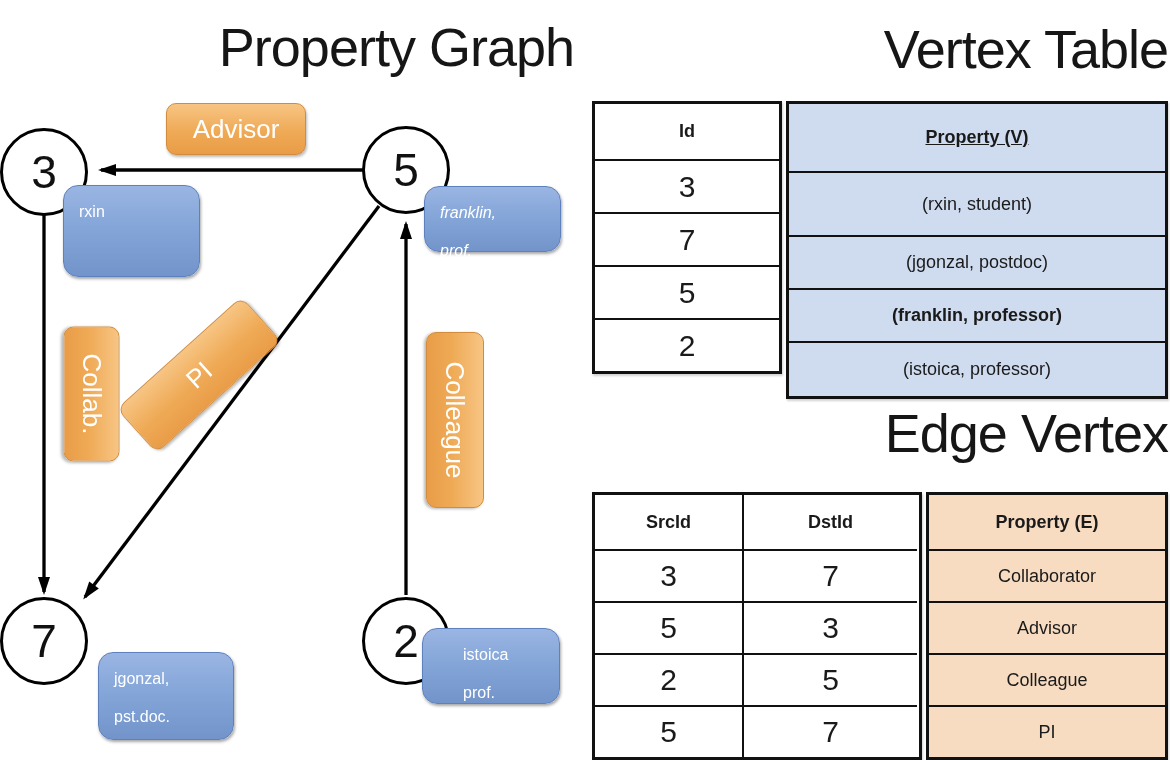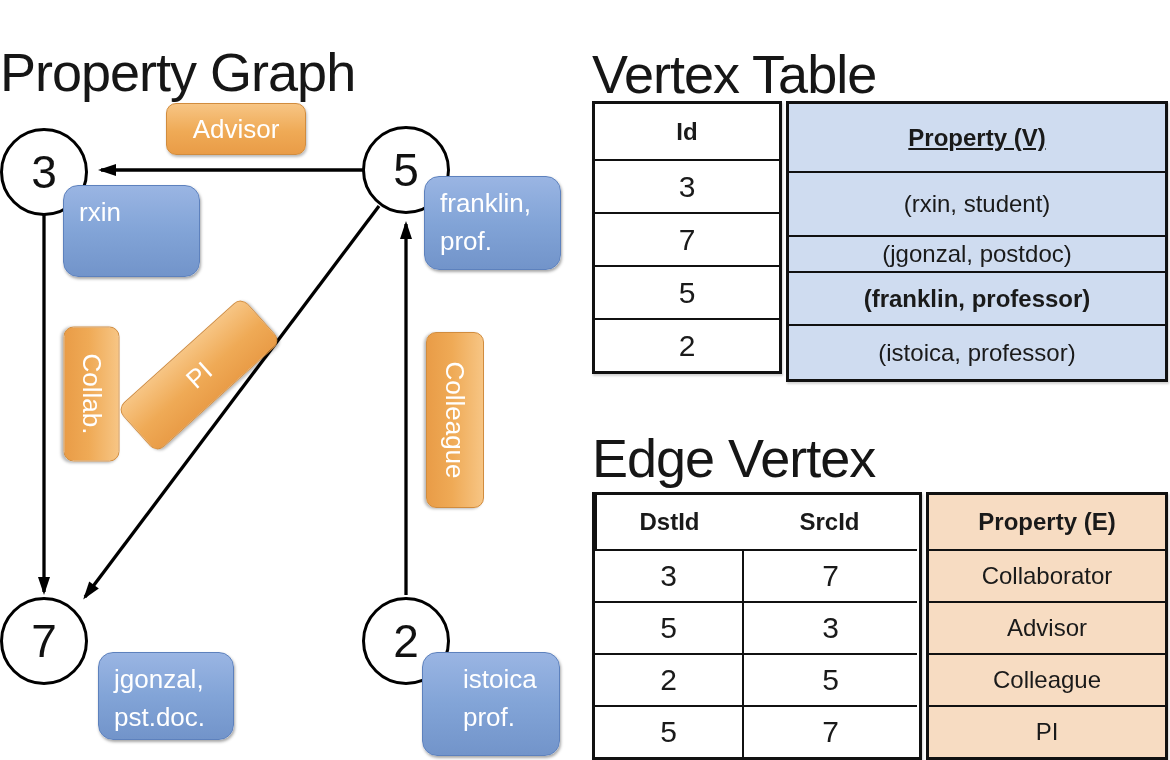--- a/index.html
+++ b/index.html
@@ -1,53 +1,53 @@
 <!DOCTYPE html>
 <html><head>
 <meta charset="utf-8">
 <style>
   html,body{margin:0;padding:0;background:#ffffff;}
   #stage{
     position:relative;width:1170px;height:760px;background:#ffffff;overflow:hidden;
     font-family:"Liberation Sans",sans-serif;color:#161616;
   }
   .title{
-    position:absolute;text-align:left;font-size:54px;font-weight:300;
-    letter-spacing:-1px;color:#161616;white-space:nowrap;margin-top:25px;
+    position:absolute;text-align:right;font-size:54px;font-weight:300;
+    letter-spacing:-1px;color:#161616;white-space:nowrap;
   }
   
   #edge-svg{position:absolute;left:0;top:0;}
   .node{
     position:absolute;width:88px;height:88px;border:3.5px solid #000;border-radius:50%;
     background:#fff;display:flex;align-items:center;justify-content:center;
     font-size:46px;font-weight:300;color:#111;box-sizing:border-box;
   }
   .elabel{
     position:absolute;display:flex;align-items:center;justify-content:center;
     background:linear-gradient(180deg,#f7c584 0%,#efaa56 55%,#e99c47 100%);
     border:1.5px solid #d18c3e;border-radius:10px;
     box-shadow:1px 2px 3px rgba(0,0,0,.28);
     color:#fff;font-size:26px;box-sizing:border-box;white-space:nowrap;
   }
   .vbox{
     position:absolute;
     background:linear-gradient(180deg,#9ab5e3 0%,#82a4d7 50%,#7294ca 100%);
     border:1.5px solid #5d81bd;border-radius:15px;
     box-shadow:1px 2px 3px rgba(0,0,0,.35);
-    color:#fff;font-size:26px;line-height:38px;
+    color:#fff;font-size:16px;line-height:38px;
     padding:7px 0 0 15px;box-sizing:border-box;white-space:nowrap;
   }
   
   .sub{
     position:absolute;border:3px solid #111;background:#fff;box-sizing:border-box;
     box-shadow:1px 2px 2px rgba(0,0,0,.18);
   }
   .cell{
     display:flex;align-items:center;justify-content:center;
-    border-top:2px solid #111;font-size:24px;box-sizing:border-box;color:#1a1a1a;
+    border-top:2px solid #111;font-size:18px;box-sizing:border-box;color:#1a1a1a;
     white-space:nowrap;
   }
   .cell.first{border-top:none;}
   .cell.hdr{font-weight:bold;}
   .idnum{font-size:30px;}
   .bluefill{background:#cfdcf0;}
   .tanfill{background:#f7dcc2;}
   .twocol{display:grid;grid-template-columns:147px 175px;}
   .twocol .cell.right{border-left:2px solid #111;}
 </style>
@@ -85,61 +85,61 @@
     </div>
 
     <div class="elabel" style="left:166px;top:103px;width:140px;height:52px;">Advisor</div>
     <div class="elabel" style="left:24px;top:366px;width:135px;height:56px;transform:rotate(90deg);">Collab.</div>
     <div class="elabel" style="left:115px;top:345px;width:168px;height:60px;transform:rotate(-42deg);">PI</div>
     <div class="elabel" style="left:367px;top:391px;width:176px;height:58px;transform:rotate(90deg);">Colleague</div>
 
     <div class="vbox" style="left:63px;top:185px;width:137px;height:92px;">
       <div>rxin</div>
     </div>
-    <div class="vbox" style="left:424px;top:176px;width:137px;height:94px;">
+    <div class="vbox" style="left:424px;top:186px;width:137px;height:66px;font-style:italic;">
       <div>franklin,</div>
       <div>prof.</div>
     </div>
     <div class="vbox" style="left:62px;top:652px;width:136px;height:88px;margin-left:36px;">
       <div>jgonzal,</div>
       <div>pst.doc.</div>
     </div>
-    <div class="vbox" style="left:422px;top:652px;width:138px;height:104px;padding-left:40px;">
+    <div class="vbox" style="left:422px;top:628px;width:138px;height:76px;padding-left:40px;">
       <div>istoica</div>
       <div>prof.</div>
     </div>
   </div>
 
   <div>
     <div class="title" style="left:592px;top:18px;width:576px;">Vertex Table</div>
 
     <div class="sub" style="left:592px;top:101px;width:190px;">
       <div class="cell hdr first" style="height:55px;">Id</div>
       <div class="cell idnum" style="height:53px;">3</div>
       <div class="cell idnum" style="height:53px;">7</div>
       <div class="cell idnum" style="height:53px;">5</div>
       <div class="cell idnum" style="height:53px;">2</div>
     </div>
 
     <div class="sub bluefill" style="left:786px;top:101px;width:382px;">
       <div class="cell hdr first bluefill" style="height:67px;text-decoration:underline;">Property (V)</div>
       <div class="cell bluefill" style="height:64px;">(rxin, student)</div>
-      <div class="cell bluefill" style="height:36px;">(jgonzal, postdoc)</div>
+      <div class="cell bluefill" style="height:53px;">(jgonzal, postdoc)</div>
       <div class="cell bluefill" style="height:53px;font-weight:bold;">(franklin, professor)</div>
       <div class="cell bluefill" style="height:55px;">(istoica, professor)</div>
     </div>
   </div>
 
   <div>
     <div class="title" style="left:592px;top:402px;width:576px;">Edge Vertex</div>
 
     <div class="sub" style="left:592px;top:492px;width:330px;">
       <div class="twocol">
+        <div class="cell hdr first" style="height:54px;">SrcId</div>
         <div class="cell hdr first right" style="height:54px;">DstId</div>
-        <div class="cell hdr first" style="height:54px;">SrcId</div>
 
         <div class="cell idnum" style="height:52px;">3</div>
         <div class="cell idnum right" style="height:52px;">7</div>
 
         <div class="cell idnum" style="height:52px;">5</div>
         <div class="cell idnum right" style="height:52px;">3</div>
 
         <div class="cell idnum" style="height:52px;">2</div>
         <div class="cell idnum right" style="height:52px;">5</div>
 

